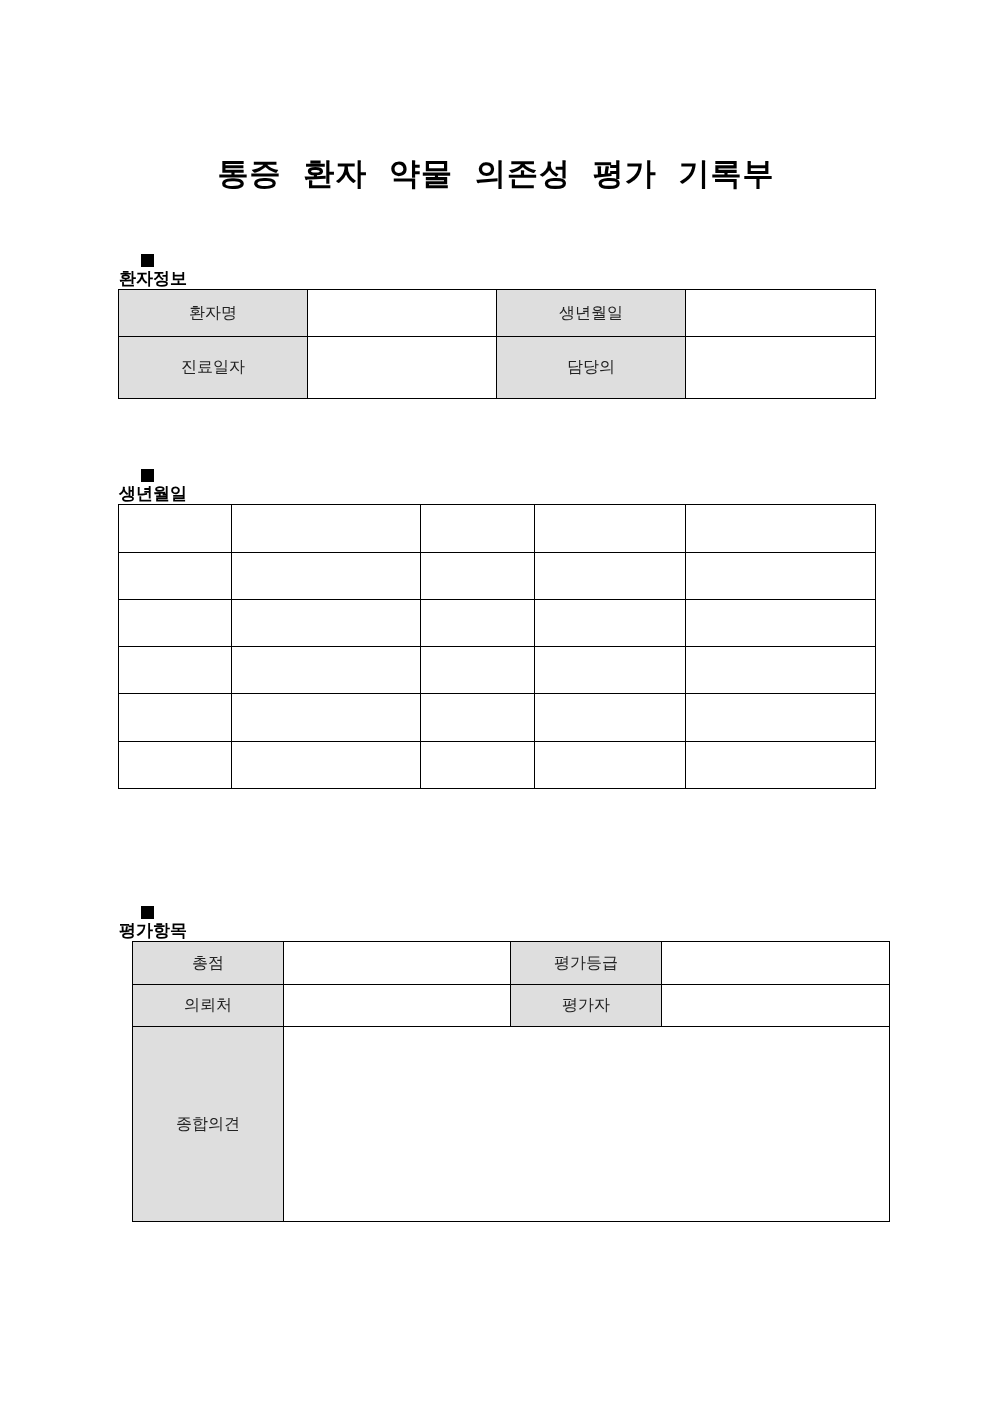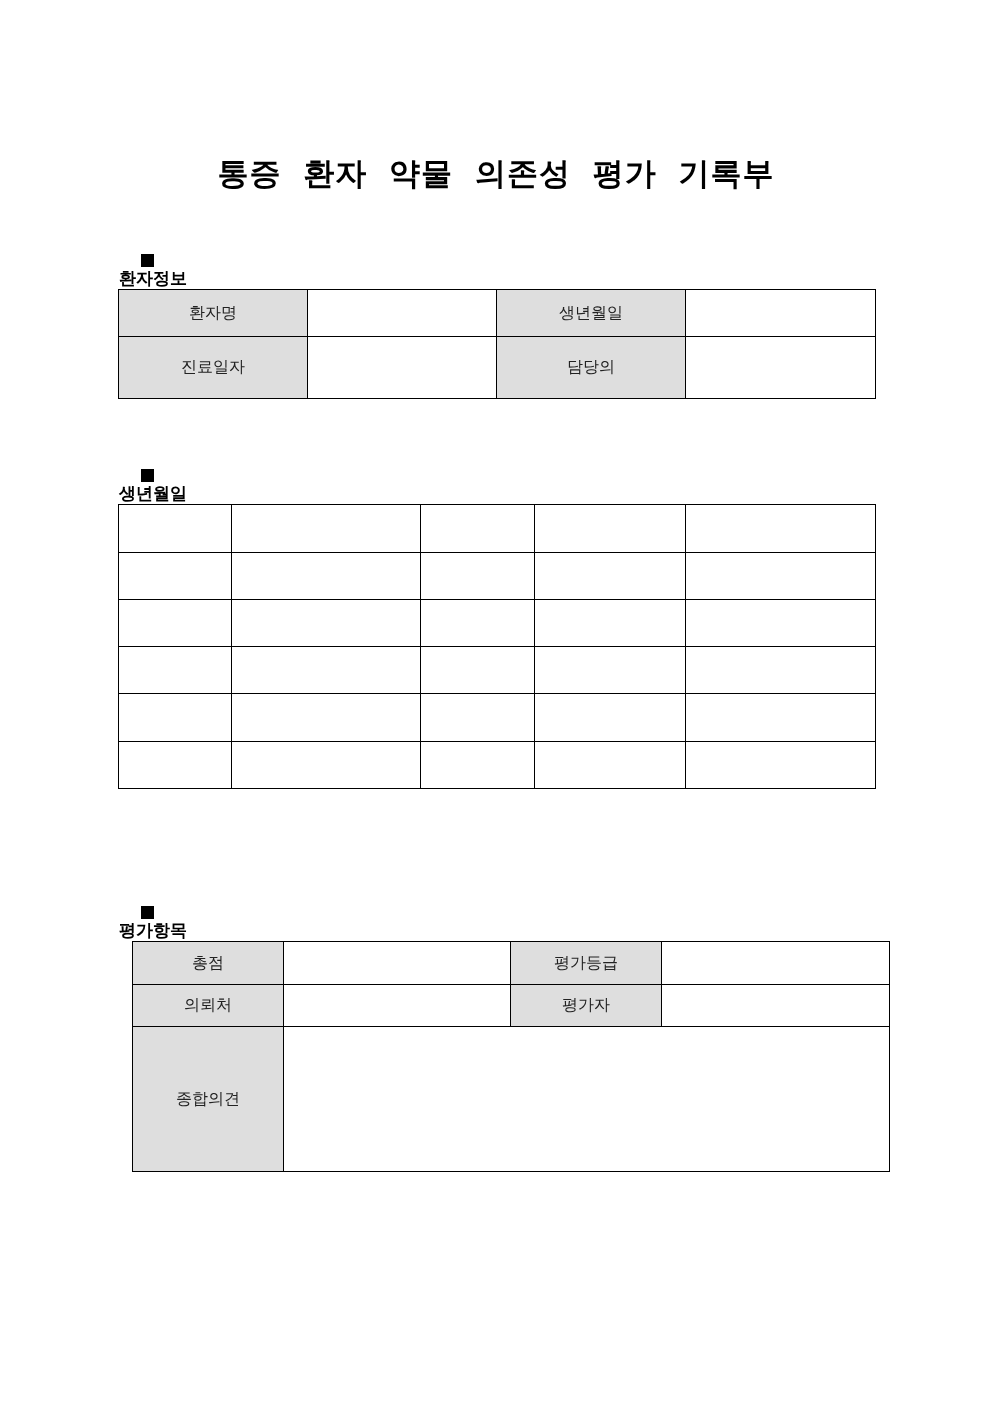--- a/index.html
+++ b/index.html
@@ -125,18 +125,18 @@
     <td class="val"></td>
     <td class="lbl">평가등급</td>
     <td class="val"></td>
   </tr>
   <tr style="height:42px;padding-left:36px;">
     <td class="lbl">의뢰처</td>
     <td class="val"></td>
     <td class="lbl">평가자</td>
     <td class="val"></td>
   </tr>
-  <tr style="height:145px;">
+  <tr style="height:195px;">
     <td class="lbl">종합의견</td>
     <td class="val" colspan="3"></td>
   </tr>
 </tbody>
   </table>
 
 </body></html>

